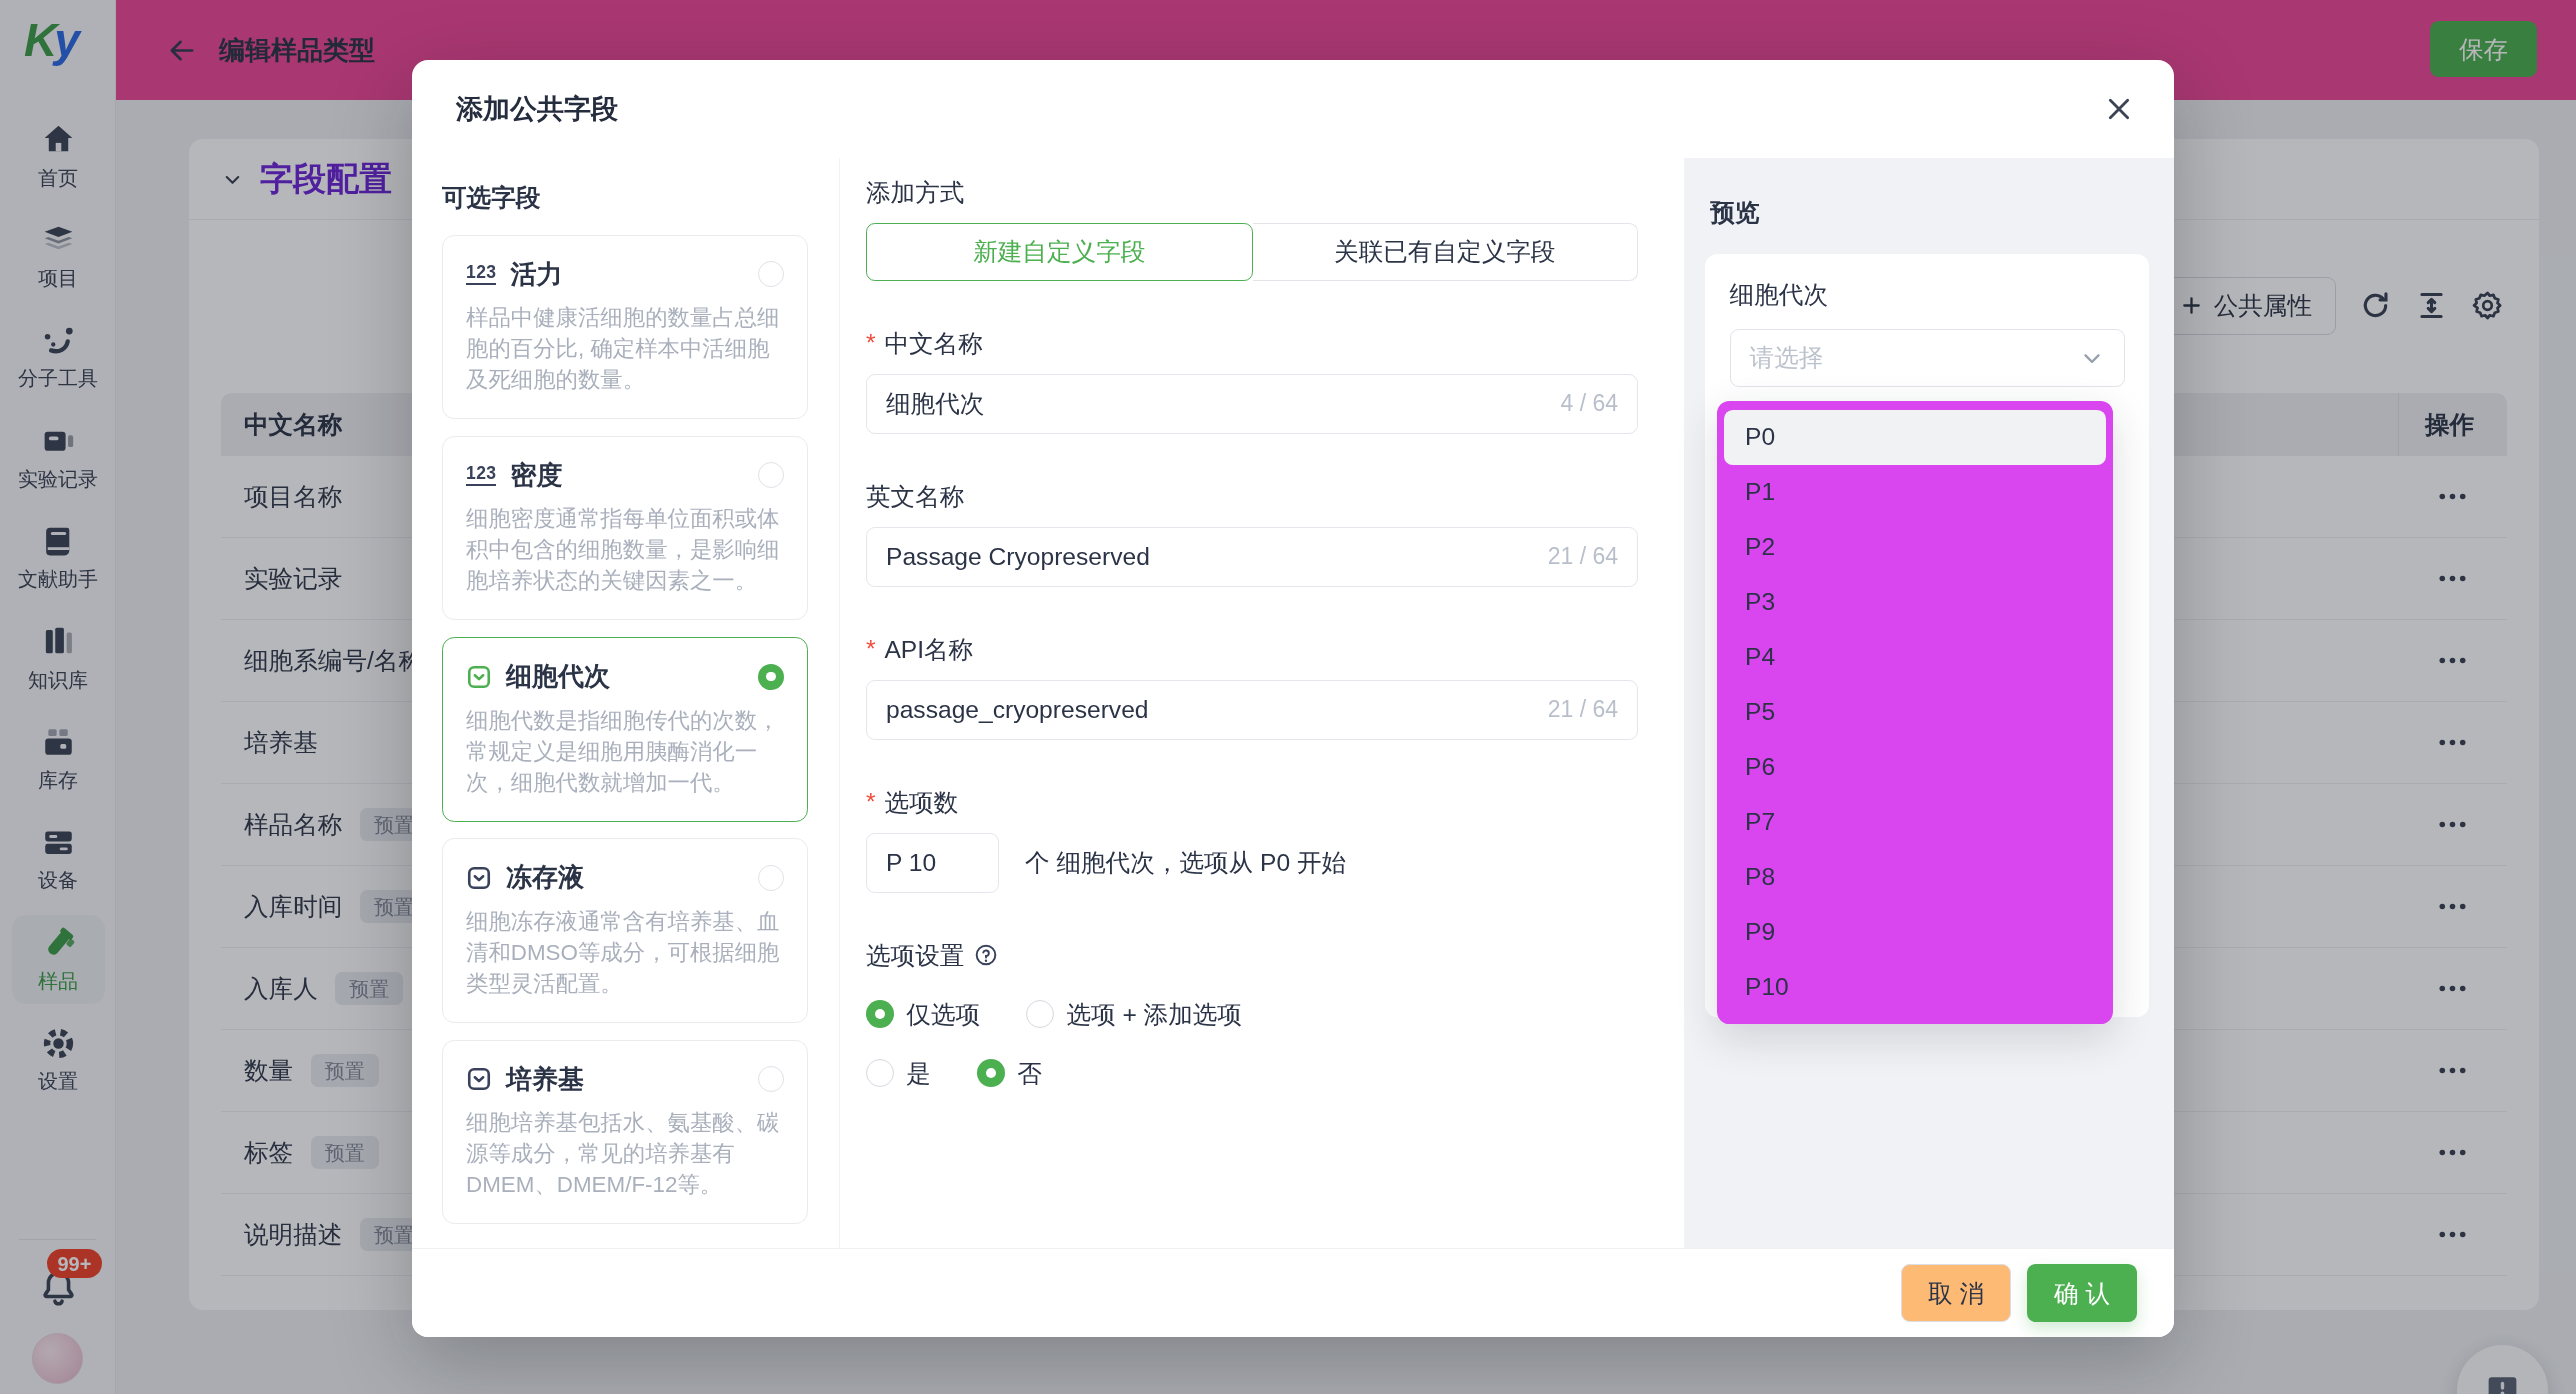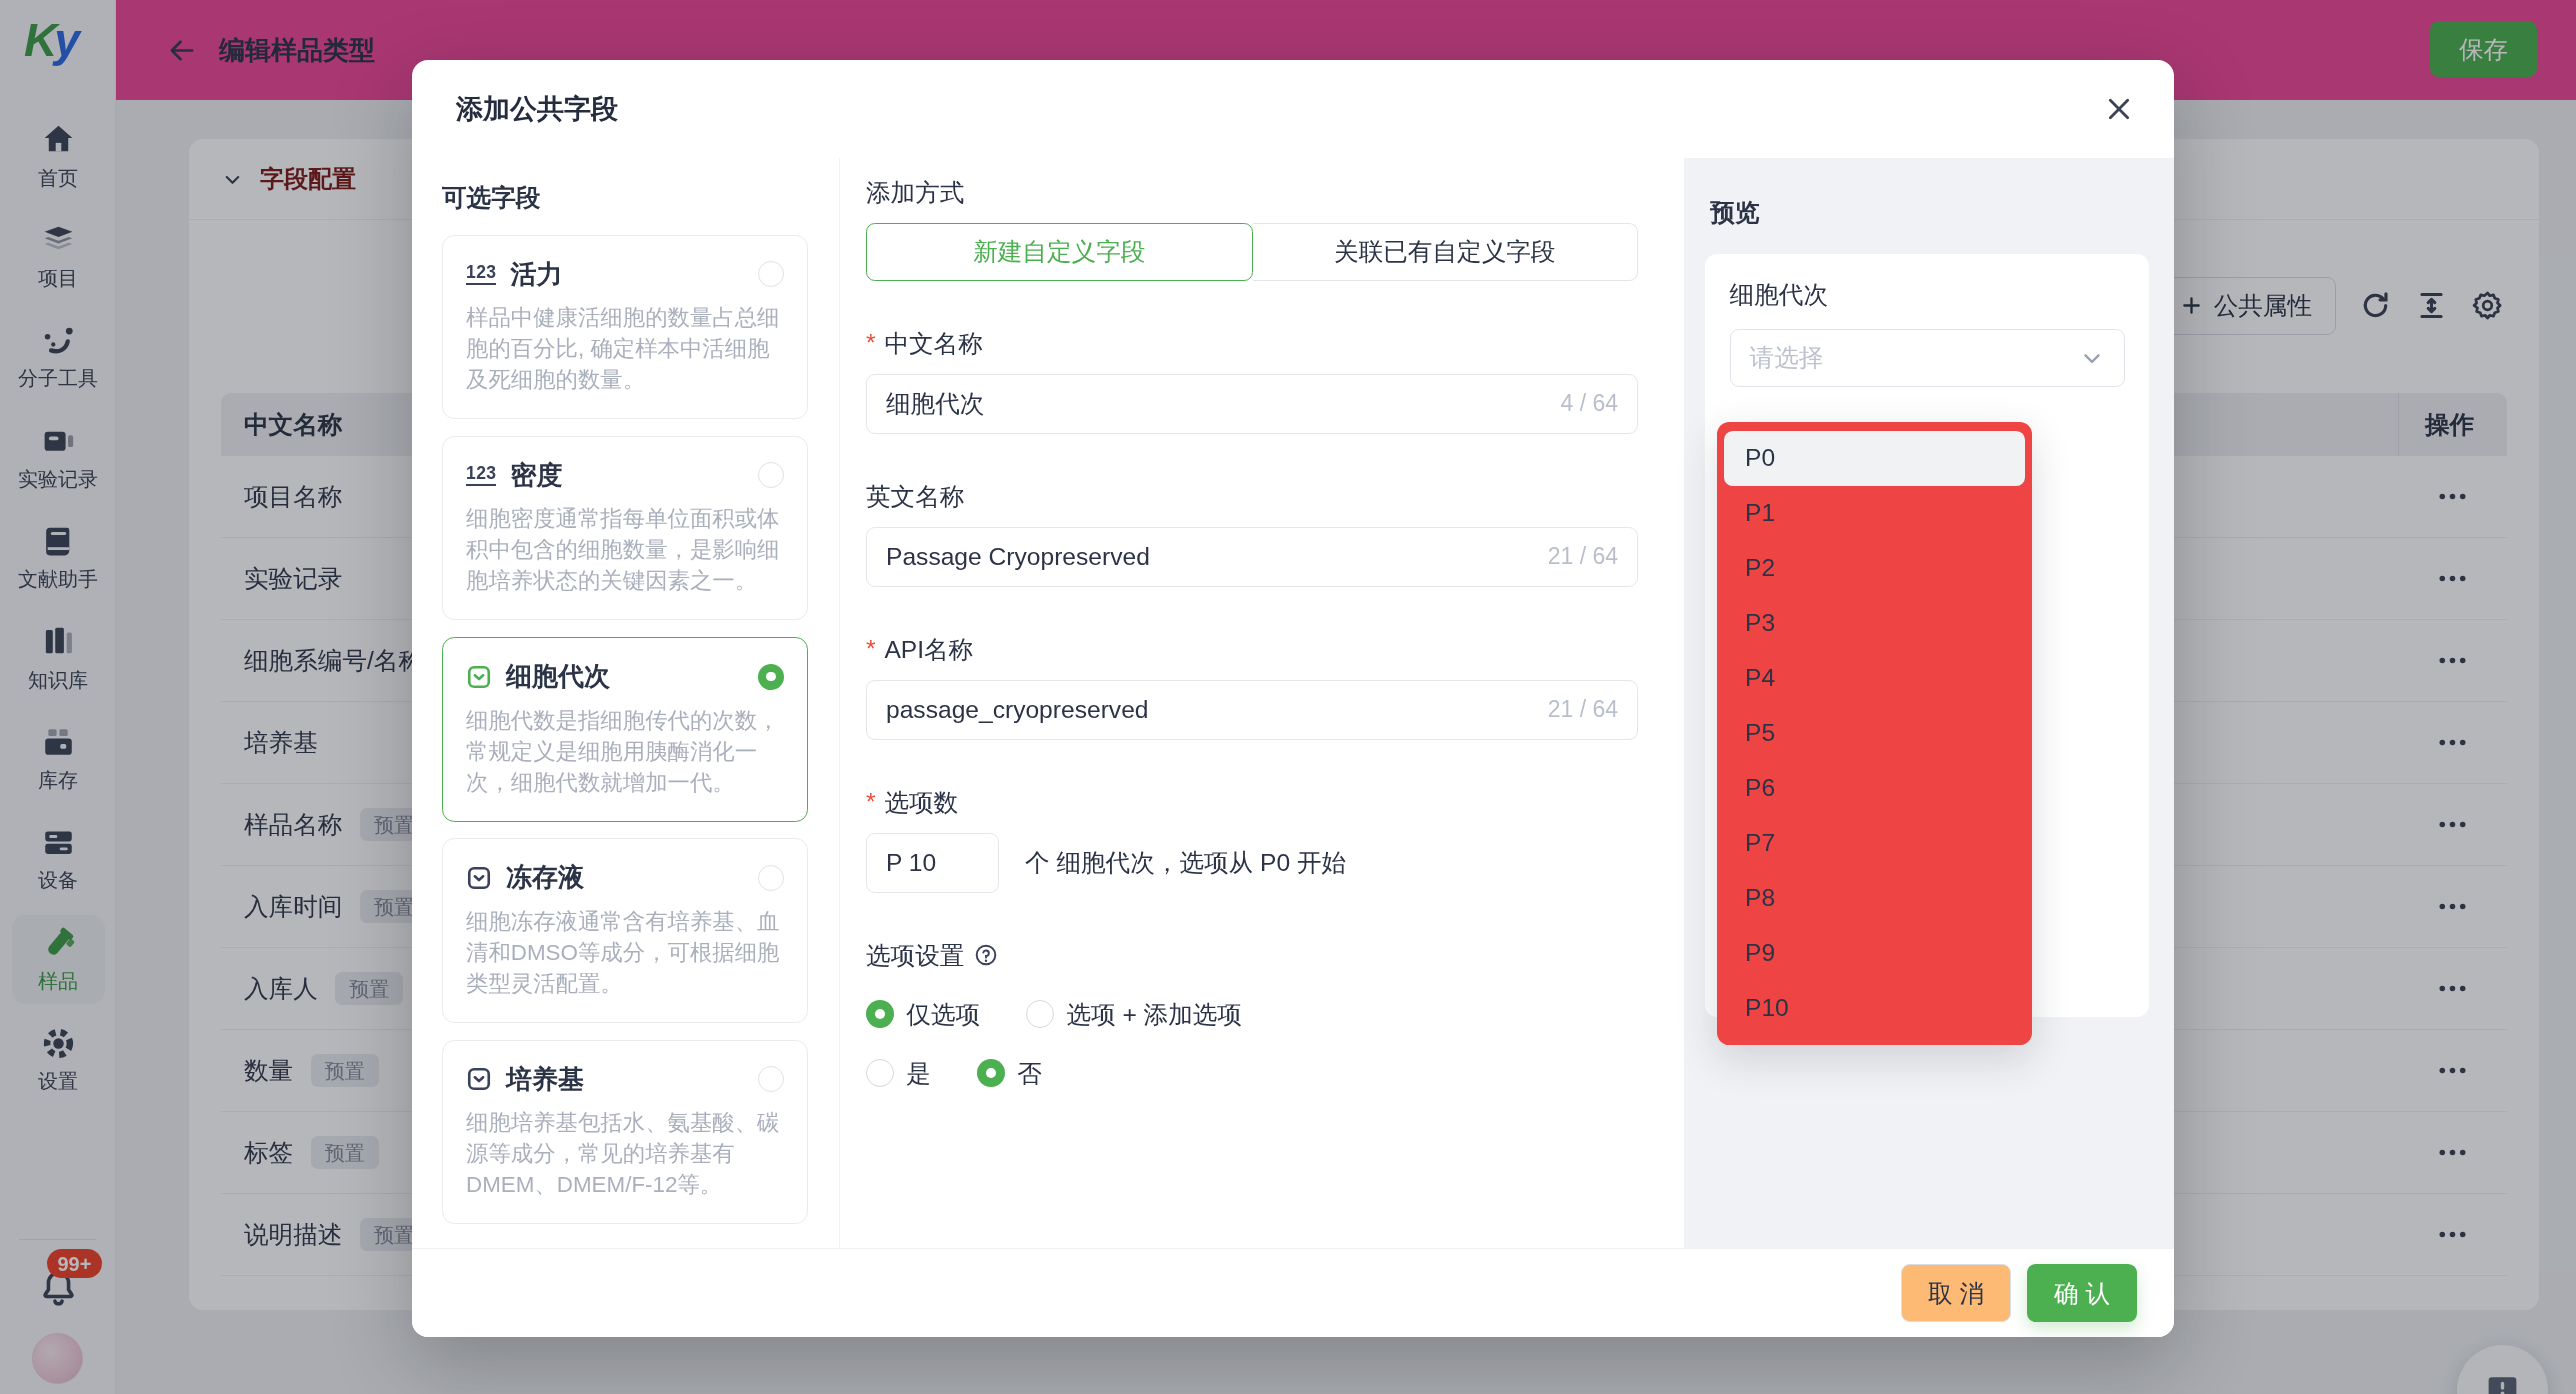--- a/index.html
+++ b/index.html
@@ -31,21 +31,21 @@
   .back-btn{position:absolute;left:49px;top:33px;width:35px;height:35px;color:#333b4e;cursor:pointer;}
   .back-btn svg{width:35px;height:35px;}
   .page-title{position:absolute;left:103px;top:33px;font-size:26px;font-weight:bold;color:#2c3445;}
   .save-btn{position:absolute;right:39px;top:21px;height:56px;min-width:107px;background:var(--accent);color:#fff;
     border:none;border-radius:8.8px;font-size:24.6px;padding:0 26px;cursor:pointer;}
 
   
   .content-card{position:absolute;left:189px;top:139px;width:2350px;height:1171px;background:#fff;border-radius:14px;z-index:1;}
   .section-row{height:81px;display:flex;align-items:center;gap:16px;padding:0 32px;border-bottom:0.9px solid #eef0f2;}
   .section-row .chev{width:23px;height:23px;color:#3a4254;}
-  .section-title{font-size:24px;font-weight:bold;color:#7f1d1d;}
+  .section-title{font-size:33px;font-weight:bold;color:#6d28d9;}
   .toolbar-row{height:147px;display:flex;align-items:center;justify-content:flex-end;gap:23px;padding:24.6px 35px 0 32px;}
   .attr-btn{display:flex;align-items:center;gap:10.5px;height:58px;padding:0 23px;background:#fff;border:1.8px solid #d9dce2;border-radius:8.8px;font-size:24.6px;color:#2f3849;cursor:pointer;}
   .attr-btn .ic{width:23px;height:23px;color:#2f3849;}
   .tool-ic{width:33px;height:33px;color:#3a4254;cursor:pointer;}
   .tool-ic svg{width:33px;height:33px;}
   .table{margin:26px 32px 0 32px;position:relative;}
   .t-head{position:relative;height:63px;background:#eef0f3;border-radius:10.5px 10.5px 0 0;display:flex;align-items:center;padding-left:23px;font-size:24.6px;font-weight:bold;color:#2f3849;}
   .t-head .th-actions{position:absolute;right:0;top:0;bottom:0;width:109px;display:flex;align-items:center;padding-left:26px;border-left:1.8px solid #dfe2e7;}
   .t-row{position:relative;height:82px;display:flex;align-items:center;padding-left:23px;border-bottom:0.9px solid #edeff2;font-size:24.6px;color:#333b4e;}
   .t-badge{margin-left:17.5px;background:#e9ebf0;color:#848c9a;font-size:20px;padding:6.1px 14px;border-radius:7px;line-height:1;}
@@ -110,21 +110,21 @@
   .rdo.checked::after{content:"";position:absolute;left:50%;top:50%;width:10.5px;height:10.5px;margin:-5.3px 0 0 -5.3px;border-radius:50%;background:#fff;}
 
   
   .col-preview{position:absolute;left:1272px;right:0;top:0;bottom:0;background:#f1f2f5;padding:26px 24.6px 0 21px;}
   .preview-heading{font-size:24.6px;color:#2b3346;margin:12.3px 0 0 5.3px;font-weight:bold;}
   .preview-card{margin-top:24.6px;background:#fff;border-radius:12.3px;padding:24.6px;height:763px;}
   .preview-label{font-size:24.6px;color:#2b3346;}
   .pseudo-select{margin-top:17.5px;height:58px;border:1.8px solid #e0e3e9;border-radius:8.8px;display:flex;align-items:center;padding:0 19px;cursor:pointer;background:#fff;}
   .placeholder{flex:1;font-size:24.6px;color:#bcc2cd;}
   .sel-chev{width:26px;height:26px;color:#9aa2ae;}
-  .dropdown{position:absolute;left:33px;top:264px;width:315px;background:#ef4444;border-radius:12.3px;
+  .dropdown{position:absolute;left:33px;top:243px;width:396px;background:#d946ef;border-radius:12.3px;
     box-shadow:0 14px 42px rgba(31,38,55,.16);padding:8.8px 7px;z-index:5;}
   .dd-item{height:55px;display:flex;align-items:center;padding-left:21px;font-size:24.6px;color:#2b3346;border-radius:8.8px;cursor:pointer;}
   .dd-item.hl{background:#f1f2f4;}
 
   
   .modal-footer{position:absolute;left:0;right:0;bottom:0;height:89px;background:#fff;border-top:0.9px solid #eef0f3;
     border-radius:0 0 16px 16px;display:flex;align-items:center;justify-content:flex-end;gap:16px;padding-right:37px;}
   .btn-cancel{height:58px;min-width:110px;background:#fdba74;border:1.8px solid #dadde3;border-radius:8.8px;font-size:24.6px;color:#2b3346;cursor:pointer;padding:0 21px;}
   .btn-confirm{height:58px;min-width:110px;background:var(--accent);border:none;border-radius:8.8px;font-size:24.6px;color:#fff;cursor:pointer;padding:0 21px;box-shadow:0 7px 16px rgba(76,175,80,.25);}
 </style>

